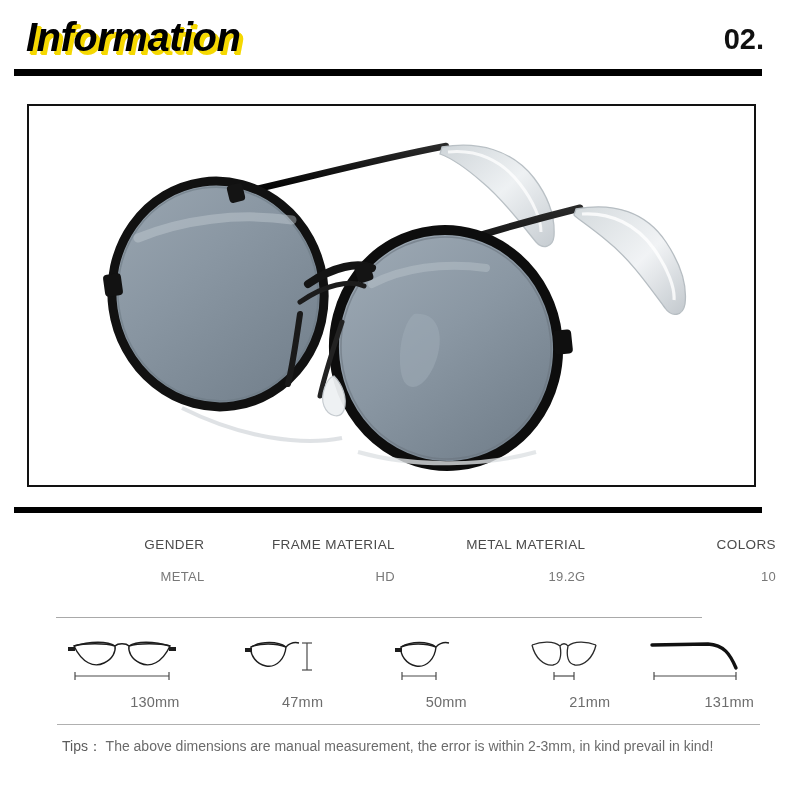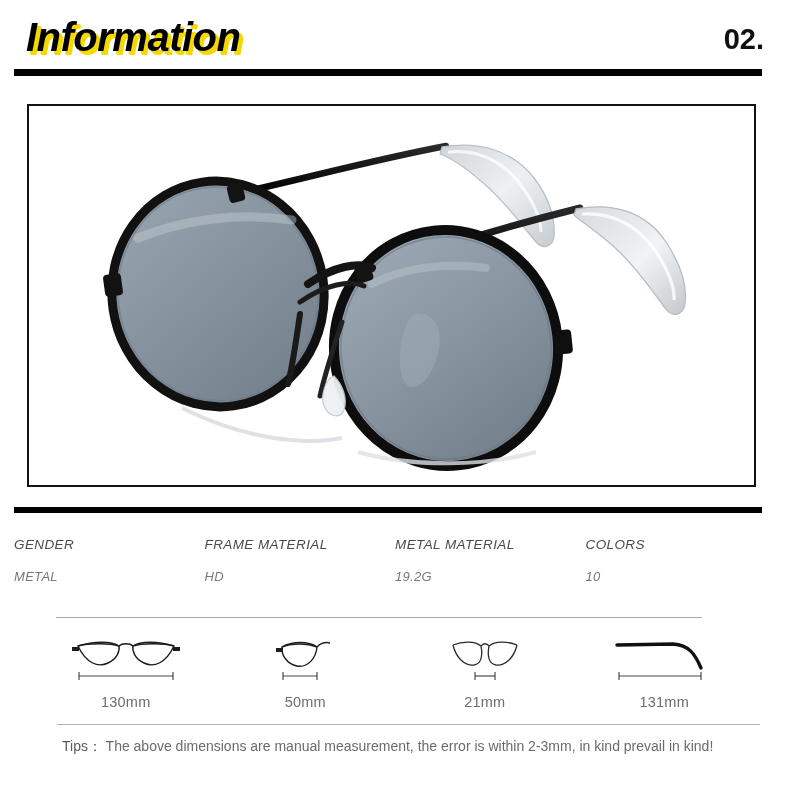--- a/index.html
+++ b/index.html
@@ -98,23 +98,22 @@
     left: 14px;
     top: 530px;
     width: 762px;
   }
   .spec-row {
     display: flex;
     width: 100%;
   }
   .spec-cell {
     flex: 1 1 0;
-    text-align: left;
+    text-align: right;
     white-space: nowrap;
-    font-style: italic;
   }
   .spec-head .spec-cell {
     font-size: 13.5px;
     color: #4b4b4b;
     letter-spacing: 0.4px;
     line-height: 30px;
   }
   .spec-vals .spec-cell {
     font-size: 13px;
     color: #787878;
@@ -136,21 +135,21 @@
     position: absolute;
     left: 36px;
     top: 628px;
     width: 718px;
     display: flex;
   }
   .dim-item {
     flex: 1 1 0;
     display: flex;
     flex-direction: column;
-    align-items: center;
+    align-items: flex-end;
   }
   .dim-figure {
     height: 62px;
     display: flex;
     align-items: center;
     justify-content: center;
   }
   .dim-label {
     font-size: 14.5px;
     color: #6d6d6d;
@@ -304,20 +303,38 @@
         <g stroke="#4a4a4a" stroke-width="1.2">
           <line x1="11" y1="46" x2="105" y2="46"></line>
           <line x1="11" y1="42" x2="11" y2="50"></line>
           <line x1="105" y1="42" x2="105" y2="50"></line>
         </g>
       </svg>
     </div>
     <div class="dim-label">130mm</div>
   </div>
 
+  <div class="dim-item">
+    <div class="dim-figure">
+      <svg width="86" height="58" viewBox="0 0 86 58" xmlns="http://www.w3.org/2000/svg">
+        <g fill="none" stroke="#1d1d1d" stroke-width="1.4">
+          <path d="M14,17 C13,25 19,34 29,36 C40,38 48,28 49,17 C39,13 23,13 14,17 Z"></path>
+          <path d="M14,17 C24,11 41,11 49,17"></path>
+          <path d="M49,17 C53,13 58,12 62,13"></path>
+        </g>
+        <rect x="8" y="18" width="7" height="4" fill="#1d1d1d"></rect>
+        <g stroke="#4a4a4a" stroke-width="1.2">
+          <line x1="70" y1="13" x2="70" y2="40"></line>
+          <line x1="65" y1="13" x2="75" y2="13"></line>
+          <line x1="65" y1="40" x2="75" y2="40"></line>
+        </g>
+      </svg>
+    </div>
+    <div class="dim-label">47mm</div>
+  </div>
 
   <div class="dim-item">
     <div class="dim-figure">
       <svg width="86" height="58" viewBox="0 0 86 58" xmlns="http://www.w3.org/2000/svg">
         <g fill="none" stroke="#1d1d1d" stroke-width="1.4">
           <path d="M20,17 C19,25 25,34 35,36 C46,38 54,28 55,17 C45,13 29,13 20,17 Z"></path>
           <path d="M20,17 C30,11 47,11 55,17"></path>
           <path d="M55,17 C59,13 64,12 68,13"></path>
         </g>
         <rect x="14" y="18" width="7" height="4" fill="#1d1d1d"></rect>

